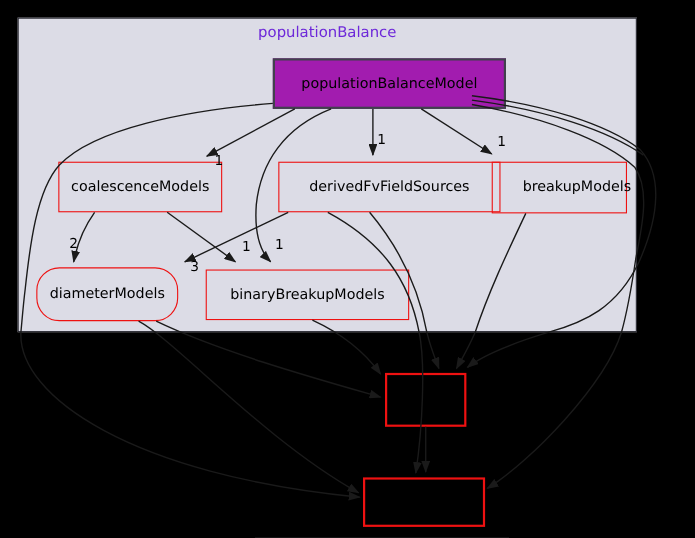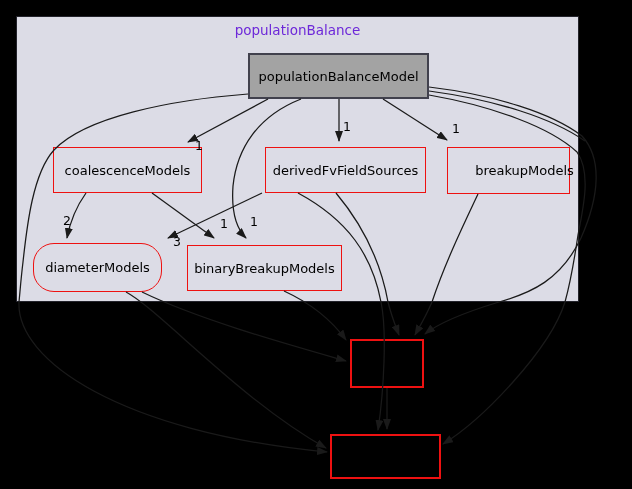--- a/index.html
+++ b/index.html
@@ -33,36 +33,36 @@
   }
 </style>
 </head>
 <body style="background: rgb(0, 0, 0);">
 
 <div class="cluster" id="cluster" style="left: 16px; top: 16px; width: 563px; height: 286px; background: rgb(220, 220, 230); border-color: rgb(35, 35, 43);">
   <div class="cluster-title">populationBalance</div>
 </div>
 
 <div id="nodes">
-    <div class="node main" style="left: 248px; top: 53px; width: 181px; height: 46px; background: #a3a3a3; border-color: rgb(65, 65, 77);">
+    <div class="node main" style="left: 248px; top: 53px; width: 212px; height: 46px; background: #a21caf; border-color: rgb(65, 65, 77);">
       <span>populationBalanceModel</span>
     </div>
     <div class="node red" style="left: 53px; top: 147px; width: 149px; height: 46px; border-color: rgb(238, 17, 17);">
       <span>coalescenceModels</span>
     </div>
-    <div class="node red" style="left: 253px; top: 147px; width: 161px; height: 46px; border-color: rgb(238, 17, 17); margin-left: 12px;">
+    <div class="node red" style="left: 253px; top: 147px; width: 202px; height: 46px; border-color: rgb(238, 17, 17);">
       <span>derivedFvFieldSources</span>
     </div>
     <div class="node red" style="left: 447px; top: 147px; width: 123px; height: 47px; border-color: rgb(238, 17, 17); padding-left: 32px;">
       <span>breakupModels</span>
     </div>
     <div class="node red" style="left: 33px; top: 243px; width: 129px; height: 49px; border-color: rgb(238, 17, 17); border-radius: 21px;">
       <span>diameterModels</span>
     </div>
-    <div class="node red" style="left: 187px; top: 245px; width: 155px; height: 46px; border-color: rgb(238, 17, 17);">
+    <div class="node red" style="left: 187px; top: 245px; width: 185px; height: 46px; border-color: rgb(238, 17, 17);">
       <span>binaryBreakupModels</span>
     </div>
     <div class="node red-hidden" style="left: 350px; top: 339px; width: 74px; height: 49px; border-color: rgb(238, 17, 17);">
       <span></span>
     </div>
     <div class="node red-hidden" style="left: 330px; top: 434px; width: 111px; height: 45px; border-color: rgb(238, 17, 17);">
       <span></span>
     </div>
   </div>
 

